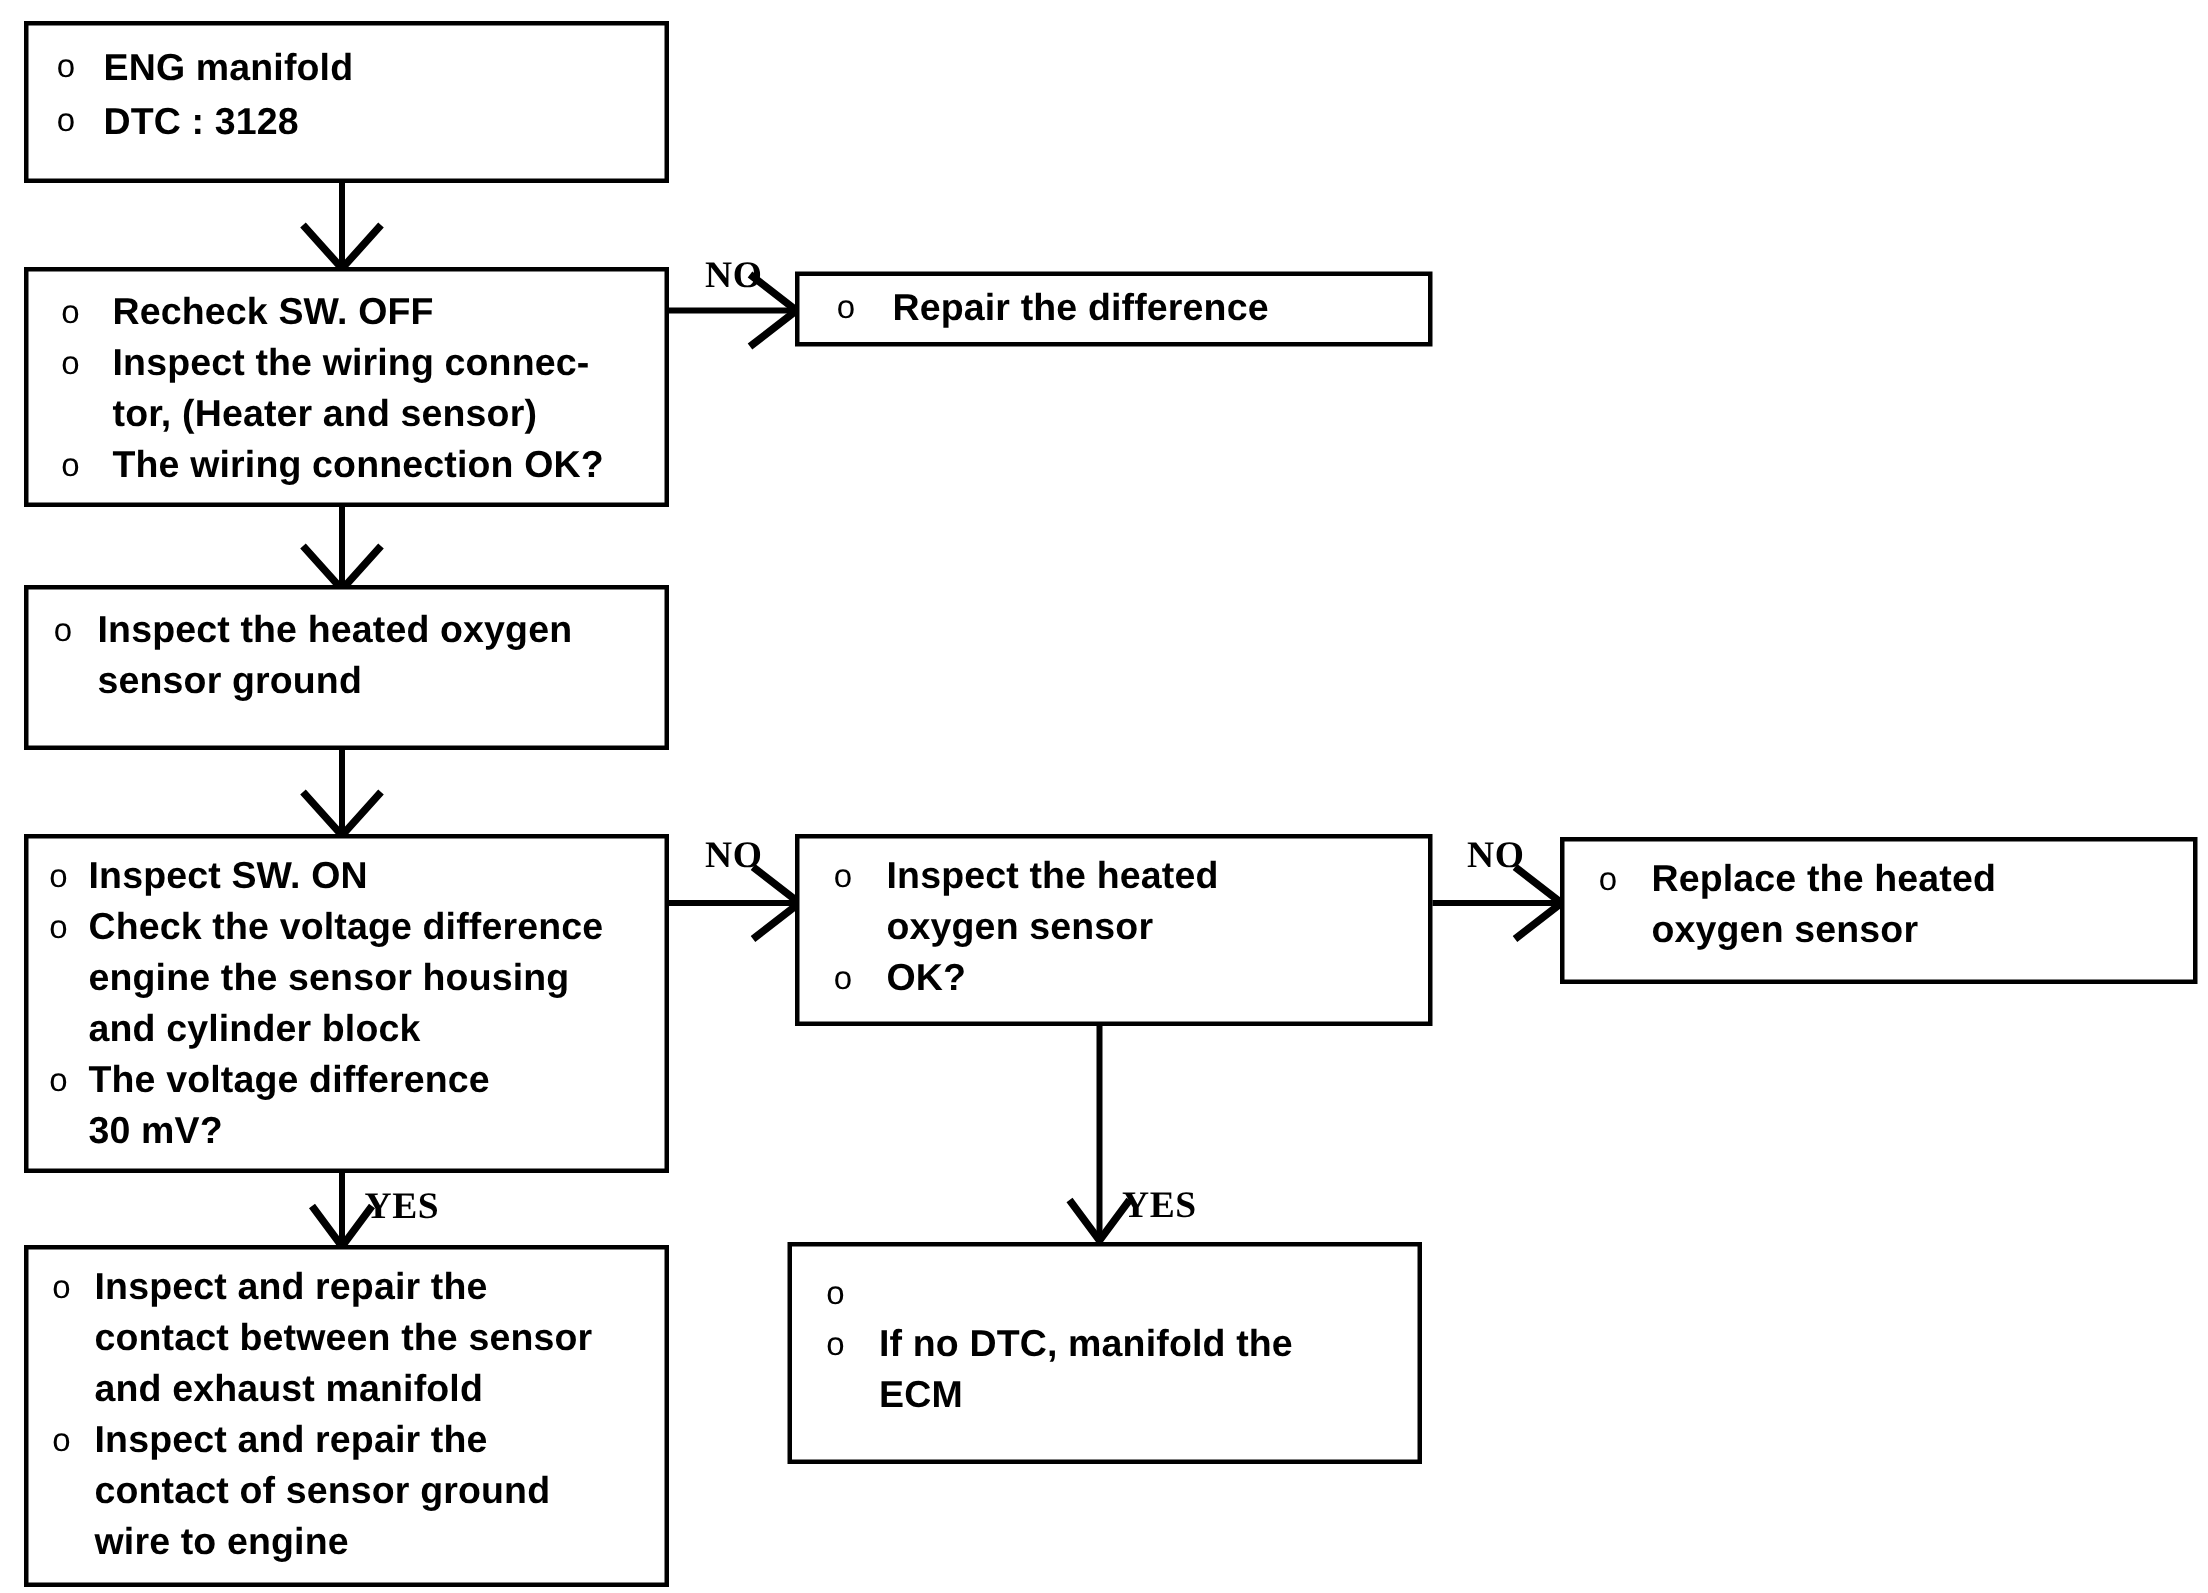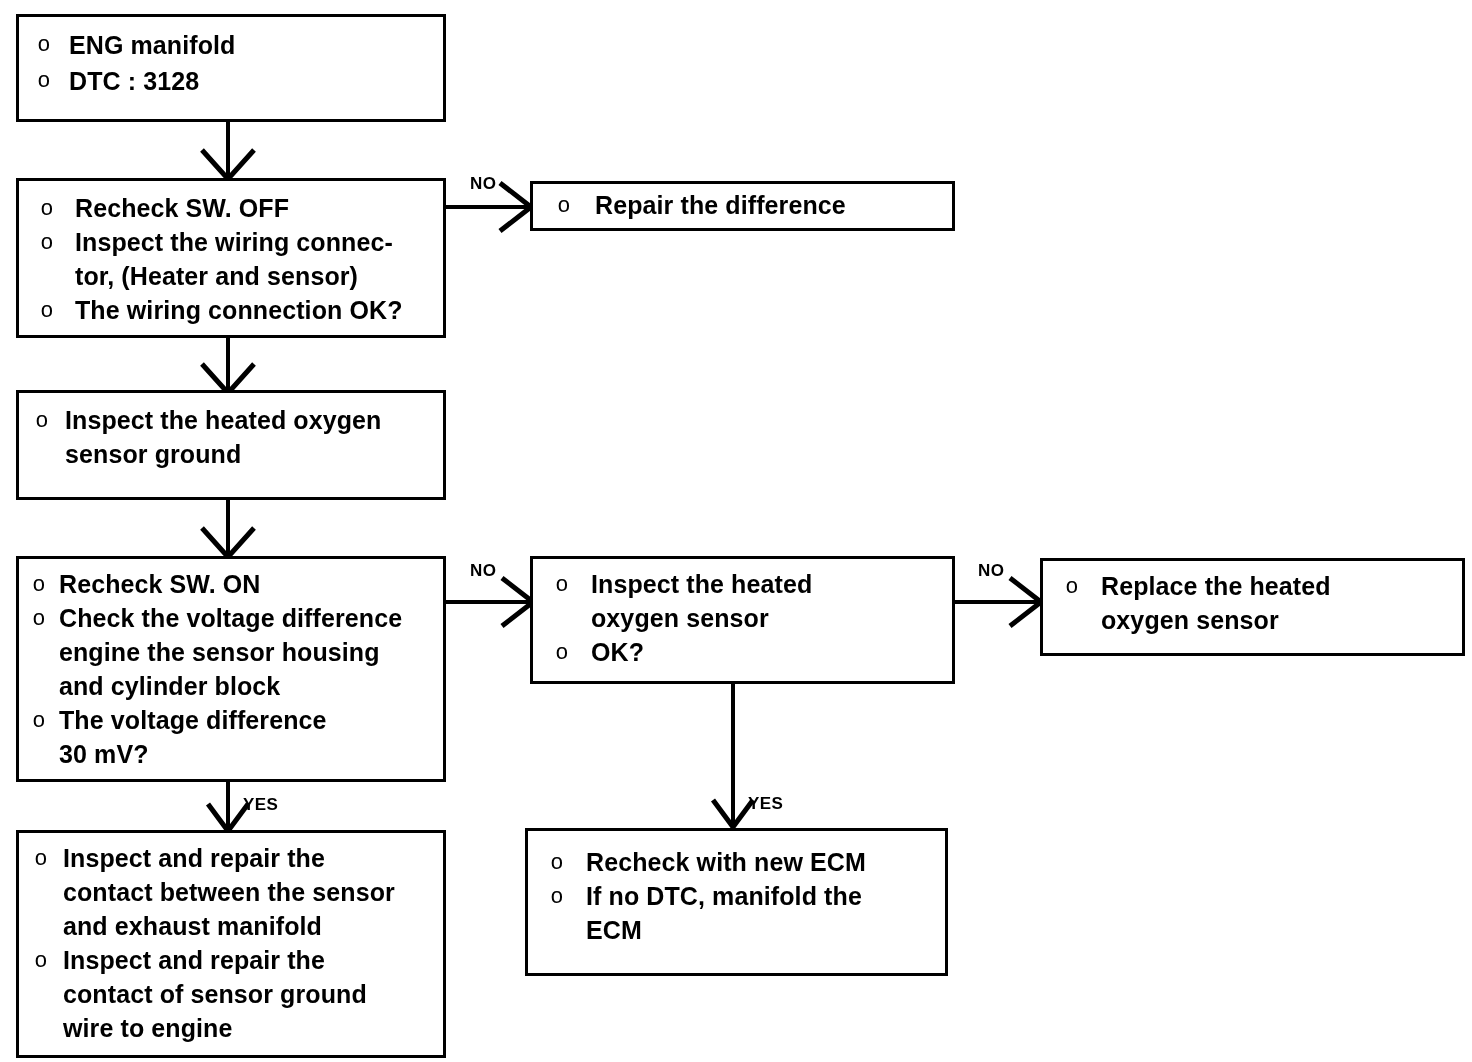--- a/index.html
+++ b/index.html
@@ -64,25 +64,26 @@
     position: absolute;
     background: #000000;
   }
   .vline { width: 4px; }
   .hline { height: 4px; }
   
   .arrow-svg { position: absolute; overflow: visible; }
 
   .edge-label {
     position: absolute;
-    font-size: 17px;
+    font-size: 25px;
     font-weight: 700;
     line-height: 28px;
     letter-spacing: 0.4px;
     white-space: nowrap;
+    font-family: Liberation Serif, serif;
   }
 </style>
 </head>
 <body>
 
 <div id="canvas">
 
   <div class="node n-start" style="left:16px; top:14px; width:430px; height:108px;">
     <div class="bullet-row">
       <span class="bullet-mark">o</span>
@@ -142,21 +143,21 @@
   </div>
 
   <div class="vline" style="left:226px; top:500px; height:56px;"></div>
   <svg class="arrow-svg" style="left:200px; top:526px; width:56px; height:34px;" viewBox="0 0 56 34">
     <path d="M2 2 L28 31 L54 2" fill="none" stroke="#000" stroke-width="5"></path>
   </svg>
 
   <div class="node n-ign-on" style="left:16px; top:556px; width:430px; height:226px; padding-top:8px;">
     <div class="bullet-row">
       <span class="bullet-mark">o</span>
-      <span class="bullet-text">Recheck SW. ON</span>
+      <span class="bullet-text">Inspect SW. ON</span>
     </div>
     <div class="bullet-row">
       <span class="bullet-mark">o</span>
       <span class="bullet-text">Check the voltage difference
 engine the sensor housing
 and cylinder block</span>
     </div>
     <div class="bullet-row">
       <span class="bullet-mark">o</span>
       <span class="bullet-text">The voltage difference
@@ -219,21 +220,20 @@
 
   <div class="vline" style="left:731px; top:684px; height:142px;"></div>
   <svg class="arrow-svg" style="left:711px; top:788px; width:44px; height:42px;" viewBox="0 0 44 42">
     <path d="M2 12 L22 39 L42 12" fill="none" stroke="#000" stroke-width="5"></path>
   </svg>
   <div class="edge-label" style="left:748px; top:790px;">YES</div>
 
   <div class="node n-ecm" style="left:525px; top:828px; width:423px; height:148px; padding-top:14px;">
     <div class="bullet-row">
       <span class="bullet-mark">o</span>
-      <span class="bullet-text">Recheck with new ECM</span>
     </div>
     <div class="bullet-row">
       <span class="bullet-mark">o</span>
       <span class="bullet-text">If no DTC, manifold the
 ECM</span>
     </div>
   </div>
 
 </div>
 

